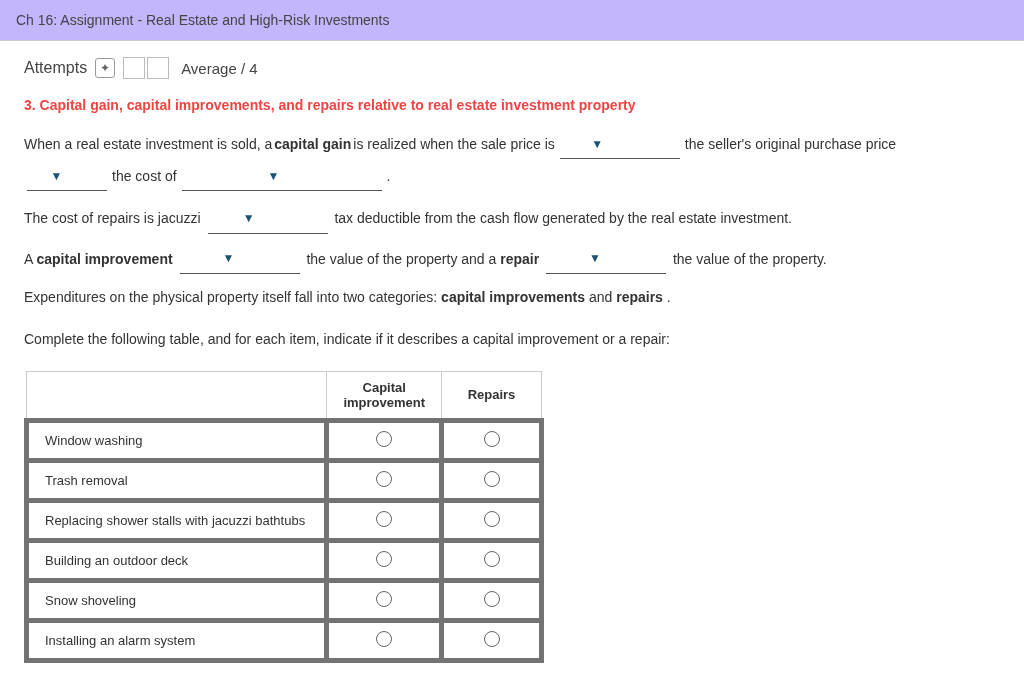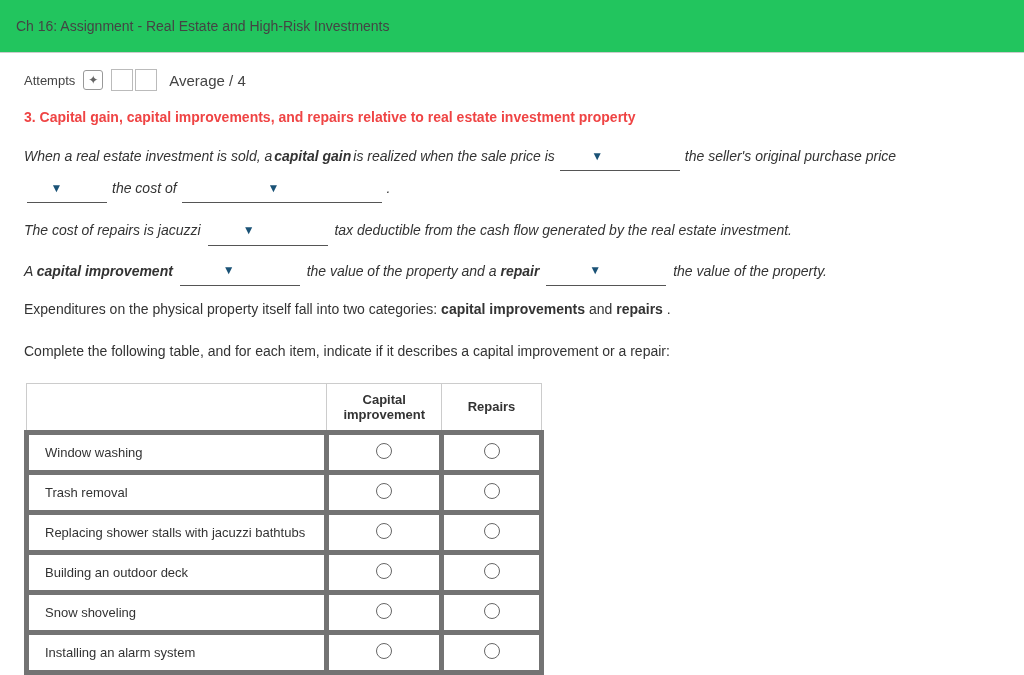--- a/index.html
+++ b/index.html
@@ -3,38 +3,38 @@
   <meta charset="utf-8">
   <style>
     * { box-sizing: border-box; margin: 0; padding: 0; }
     body {
       font-family: Arial, sans-serif;
       font-size: 14px;
       color: #333;
       background: #fff;
     }
     .page-header {
-      padding: 18px 16px;
+      padding: 12px 16px;
       border-bottom: 1px solid #ccc;
       font-size: 14px;
       color: #444;
-      background: #22c55e;
+      background: #c4b5fd;
     }
     .main-content {
       padding: 16px 24px;
       max-width: 960px;
     }
     .attempts-bar {
       display: flex;
       align-items: center;
       gap: 8px;
       margin-bottom: 18px;
     }
     .attempts-label {
-      font-size: 13px;
+      font-size: 16px;
       color: #444;
     }
     .attempts-icon {
       width: 20px;
       height: 20px;
       border: 1px solid #999;
       border-radius: 3px;
       display: flex;
       align-items: center;
       justify-content: center;
@@ -81,21 +81,20 @@
     }
     .inline-dropdown-long {
       min-width: 200px;
     }
     .inline-dropdown-medium {
       min-width: 120px;
     }
     .section-text {
       margin-bottom: 12px;
       line-height: 1.8;
-      font-style: italic;
     }
     .section-text2 {
       margin-bottom: 20px;
       line-height: 1.6;
     }
     .table-container {
       margin-top: 12px;
       margin-bottom: 24px;
     }
     table {

